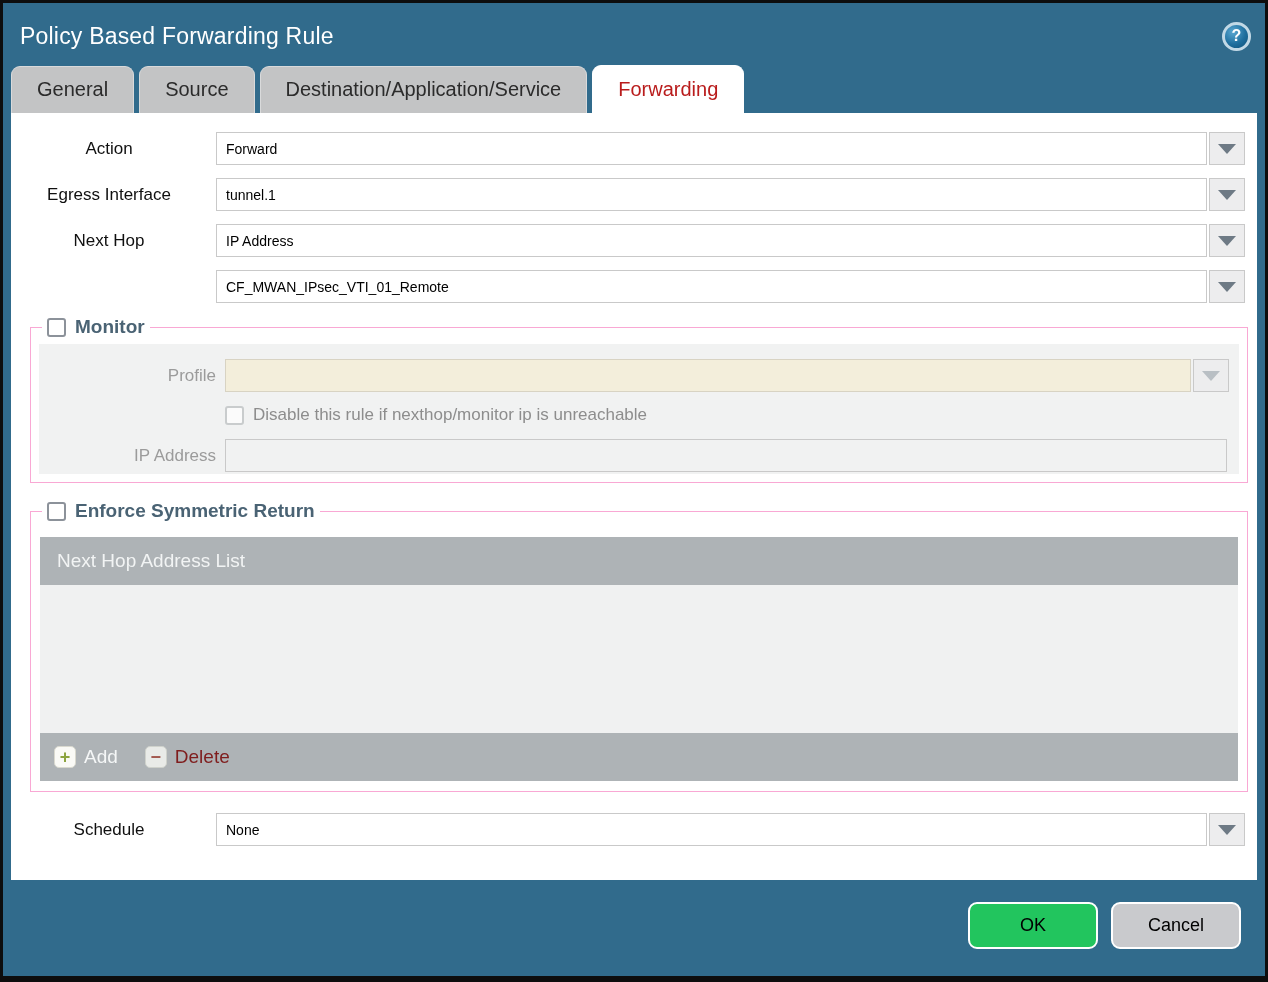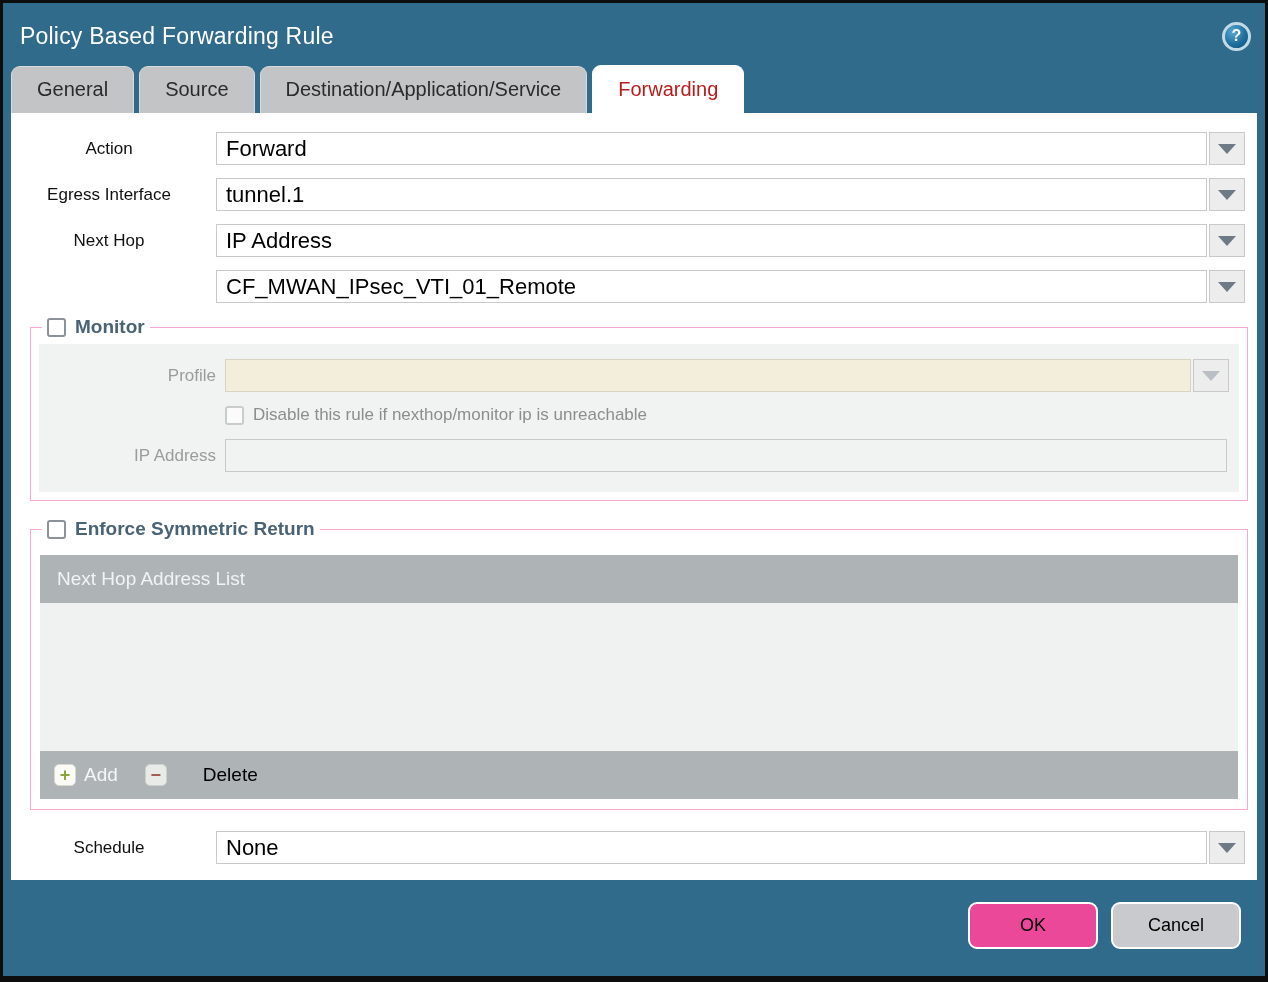--- a/index.html
+++ b/index.html
@@ -61,21 +61,21 @@
   }
 
   .row { display: flex; align-items: center; margin: 0 12px 13px 0; }
   .row-label {
     width: 196px; text-align: center; margin-right: 9px;
     font-size: 17px; color: #101010; flex: none;
   }
   .field-wrap { flex: 1; display: flex; align-items: stretch; }
   .field {
     flex: 1; height: 33px; border: 1px solid #c9c9c9; background: #ffffff;
-    font-size: 22px; color: #000; padding: 0 9px;
+    font-size: 14px; color: #000; padding: 0 9px;
     font-family: "Liberation Sans", sans-serif; outline: none; min-width: 0;
   }
   .dd-btn {
     width: 36px; height: 33px; margin-left: 2px; flex: none;
     background: #ededee; border: 1px solid #c9c9c9;
     display: flex; align-items: center; justify-content: center;
     cursor: pointer;
   }
   .dd-arrow {
     width: 0; height: 0;
@@ -99,21 +99,21 @@
   .checkbox {
     width: 19px; height: 19px; flex: none;
     border: 2px solid #8c929a; border-radius: 3px; background: #fff;
     cursor: pointer;
   }
   .checkbox.disabled { border-color: #c9cccd; background: #fbfbfb; cursor: default; }
 
   .monitor-panel {
     background: #f1f2f2;
     margin-top: 6px;
-    padding: 15px 0 20px 0;
+    padding: 15px 0 2px 0;
   }
   .m-row { display: flex; align-items: center; margin: 0 10px 13px 0; }
   .m-label {
     width: 177px; text-align: right; margin-right: 9px;
     font-size: 17px; color: #9b9b9b; flex: none;
   }
   .field.cream { background: #f3eedb; border-color: #d8d3c3; }
   .field.gray-disabled { background: #f1f2f2; border-color: #c9c9c9; }
   .m-check-row {
     display: flex; align-items: center; gap: 9px;
@@ -136,38 +136,38 @@
     width: 22px; height: 22px; border-radius: 5px; flex: none;
     background: #fafaf6; border: 1px solid #d9d9cf;
     display: flex; align-items: center; justify-content: center;
     font-size: 18px; font-weight: bold; line-height: 1;
   }
   .plus { color: #8ca43f; }
   .minus { color: #a35a50; }
   .t-btn-label { font-size: 19px; color: #f5f7f7; }
   .t-btn.disabled { cursor: default; }
   .t-btn.disabled .icon-box { background: #e9ebe8; border-color: #cfd2cc; }
-  .t-btn.disabled .t-btn-label { color: #000000; margin-left: 28px; }
+  .t-btn.disabled .t-btn-label { color: #7f1d1d; }
 
   .schedule-row { margin-top: 21px; }
 
   
   .footer {
     flex: 1;
     display: flex; align-items: center; justify-content: flex-end;
     gap: 13px; padding-right: 24px; padding-bottom: 6px;
   }
   .btn {
     width: 130px; height: 47px;
     border: 2px solid #ffffff; border-radius: 9px;
     font-size: 18px; color: #000;
     display: flex; align-items: center; justify-content: center;
     cursor: pointer; font-family: "Liberation Sans", sans-serif;
   }
-  .btn-ok { background: #ec4899; }
+  .btn-ok { background: #22c55e; }
   .btn-cancel { background: #c9cacd; }
 </style>
 </head>
 <body>
 
 <div class="window">
 
   <div class="titlebar">
     <div class="title">Policy Based Forwarding Rule</div>
     <div class="help-icon">?</div>

